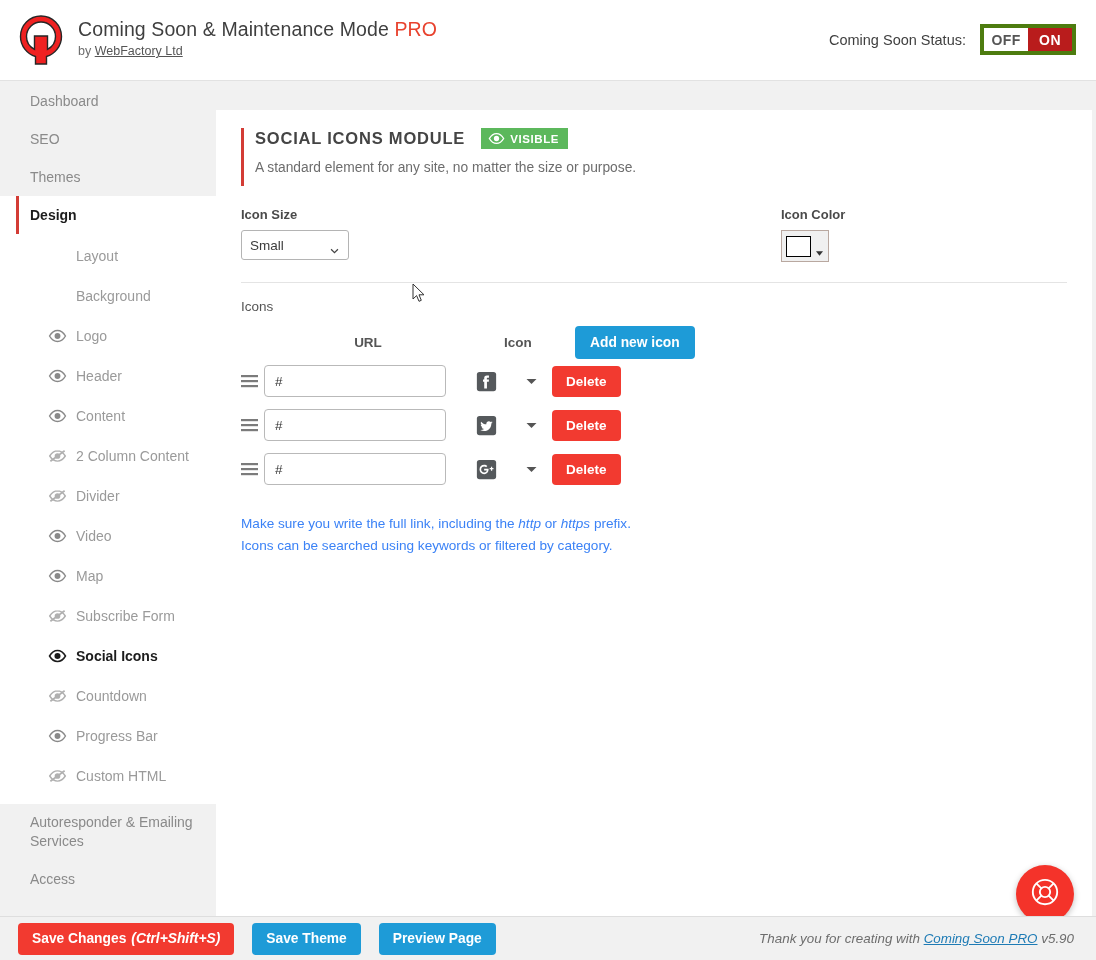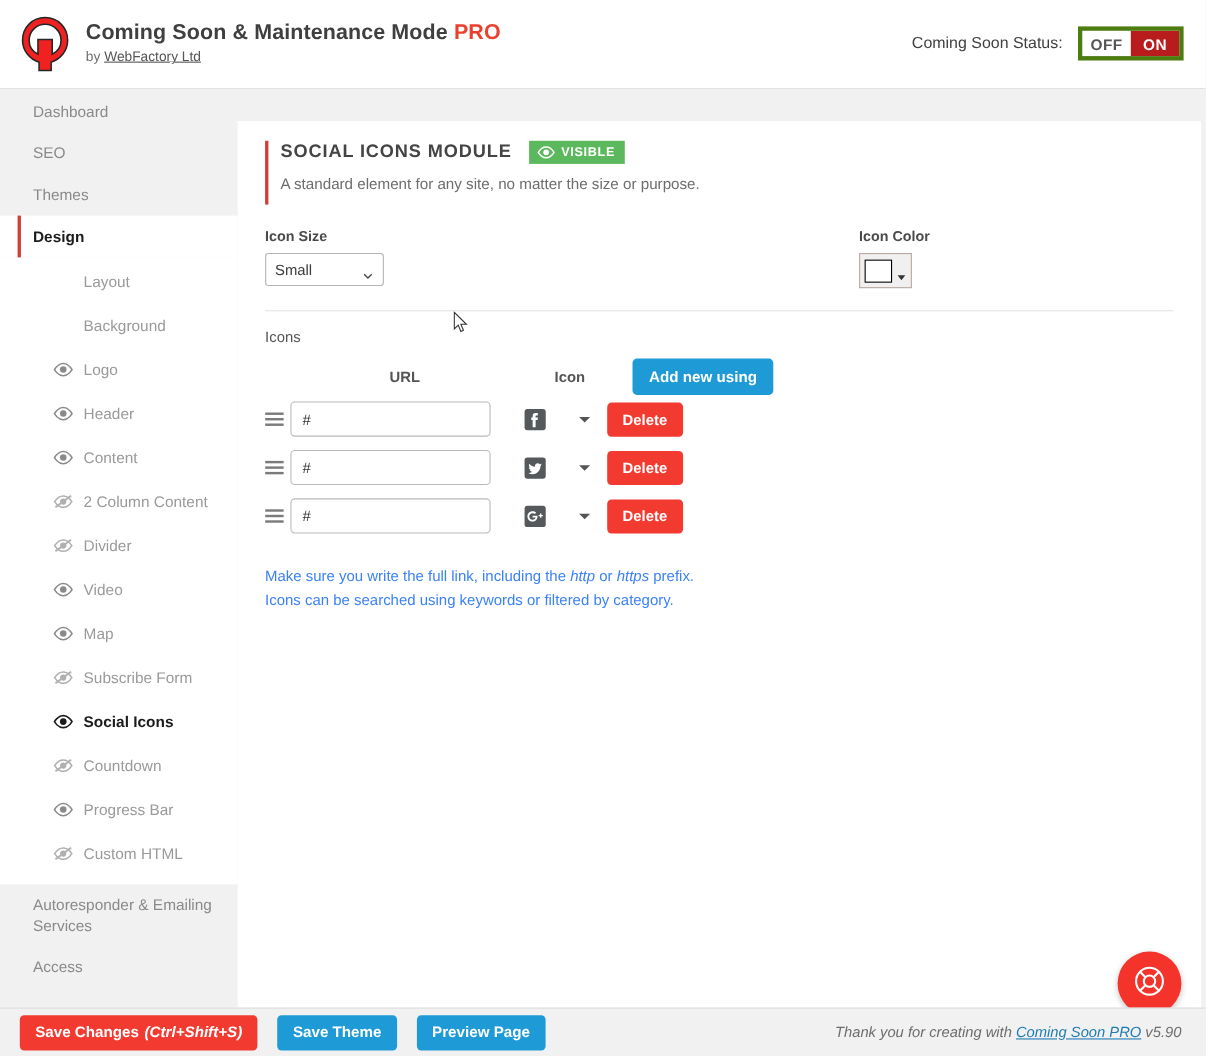--- a/index.html
+++ b/index.html
@@ -15,21 +15,21 @@
   .topbar {
     position: absolute; left: 0; top: 0;
     width: 1096px; height: 81px;
     background: #ffffff;
     border-bottom: 1px solid #e2e2e2;
   }
   .brand { position: absolute; left: 18px; top: 14px; display: flex; align-items: flex-start; }
   .brand-logo { width: 46px; height: 52px; margin-right: 14px; }
   .brand-text { padding-top: 4px; }
   .brand-title {
-    font-size: 19.5px; font-weight: bold; color: #3f3f3f;
+    font-size: 19.5px; font-weight: normal; color: #3f3f3f;
     letter-spacing: 0.1px; line-height: 1.15;
   }
   .brand-title .pro { color: #e8422e; }
   .brand-sub { font-size: 12.5px; color: #6d6d6d; margin-top: 4px; }
   .brand-sub a { color: #555; text-decoration: underline; }
 
   .status-wrap {
     position: absolute; right: 20px; top: 24px;
     display: flex; align-items: center;
   }
@@ -441,21 +441,21 @@
     </div>
   </div>
 
   <div class="divider"></div>
 
   <div class="icons-label">Icons</div>
 
   <div class="table-head">
     <span class="th-url">URL</span>
     <span class="th-icon">Icon</span>
-    <button class="add-btn">Add new using</button>
+    <button class="add-btn">Add new icon</button>
   </div>
 
   <div class="icon-row">
     <span class="drag-handle">
       <svg viewBox="0 0 17 14" width="17" height="14">
         <rect x="0" y="1" width="17" height="2.2" fill="#7b7b7b"></rect>
         <rect x="0" y="6" width="17" height="2.2" fill="#7b7b7b"></rect>
         <rect x="0" y="11" width="17" height="2.2" fill="#7b7b7b"></rect>
       </svg>
     </span>

